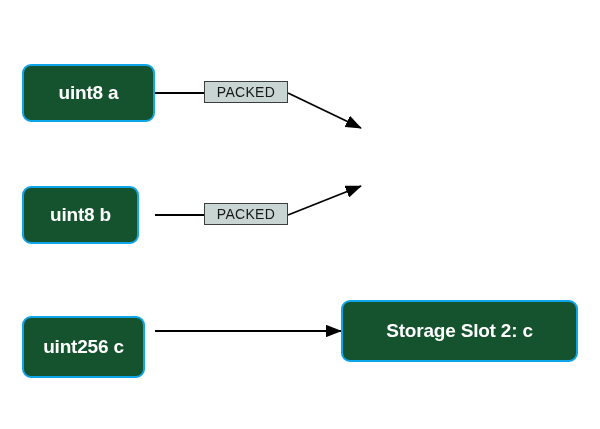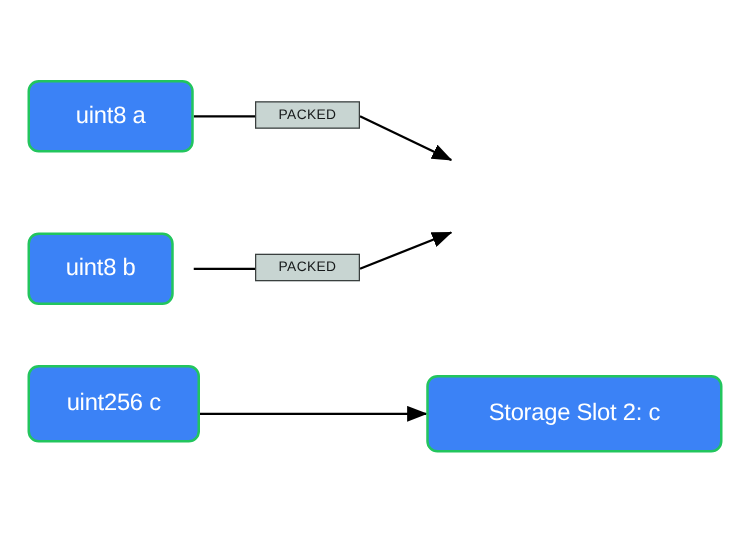--- a/index.html
+++ b/index.html
@@ -22,49 +22,49 @@
     position: absolute;
     left: 0;
     top: 0;
     width: 600px;
     height: 429px;
     pointer-events: none;
   }
   .node {
     position: absolute;
     box-sizing: border-box;
-    background: #3b82f6;
-    border: 2px solid #22c55e;
+    background: #14532d;
+    border: 2px solid #0ea5e9;
     border-radius: 9px;
     display: flex;
     align-items: center;
     justify-content: center;
     color: #ffffff;
     font-family: "Liberation Sans", sans-serif;
-    font-weight: normal;
+    font-weight: bold;
     font-size: 19px;
     letter-spacing: -0.2px;
     text-align: center;
     line-height: 1.1;
     white-space: nowrap;
   }
   .node.var-a   { left: 22px;  top: 64px;  width: 133px; height: 58px; }
   .node.var-b   { left: 22px;  top: 186px; width: 117px; height: 58px; }
-  .node.var-c   { left: 22px;  top: 292px; width: 138px; height: 62px; }
+  .node.var-c   { left: 22px;  top: 316px; width: 123px; height: 62px; }
   .node.slot-1  { left: 341px; top: 126px; width: 237px; height: 62px; }
   .node.slot-2  { left: 341px; top: 300px; width: 237px; height: 62px; }
 
   .edge-label {
     position: absolute;
     box-sizing: border-box;
     background: #c8d5d2;
     border: 1px solid #3a3f3e;
     color: #16191a;
     font-family: "Liberation Sans", sans-serif;
-    font-size: 11px;
+    font-size: 14px;
     font-weight: normal;
     letter-spacing: 0.3px;
     display: flex;
     align-items: center;
     justify-content: center;
     white-space: nowrap;
   }
   .edge-label.packed-a { left: 204px; top: 81px;  width: 84px; height: 22px; }
   .edge-label.packed-b { left: 204px; top: 203px; width: 84px; height: 22px; }
 </style>

